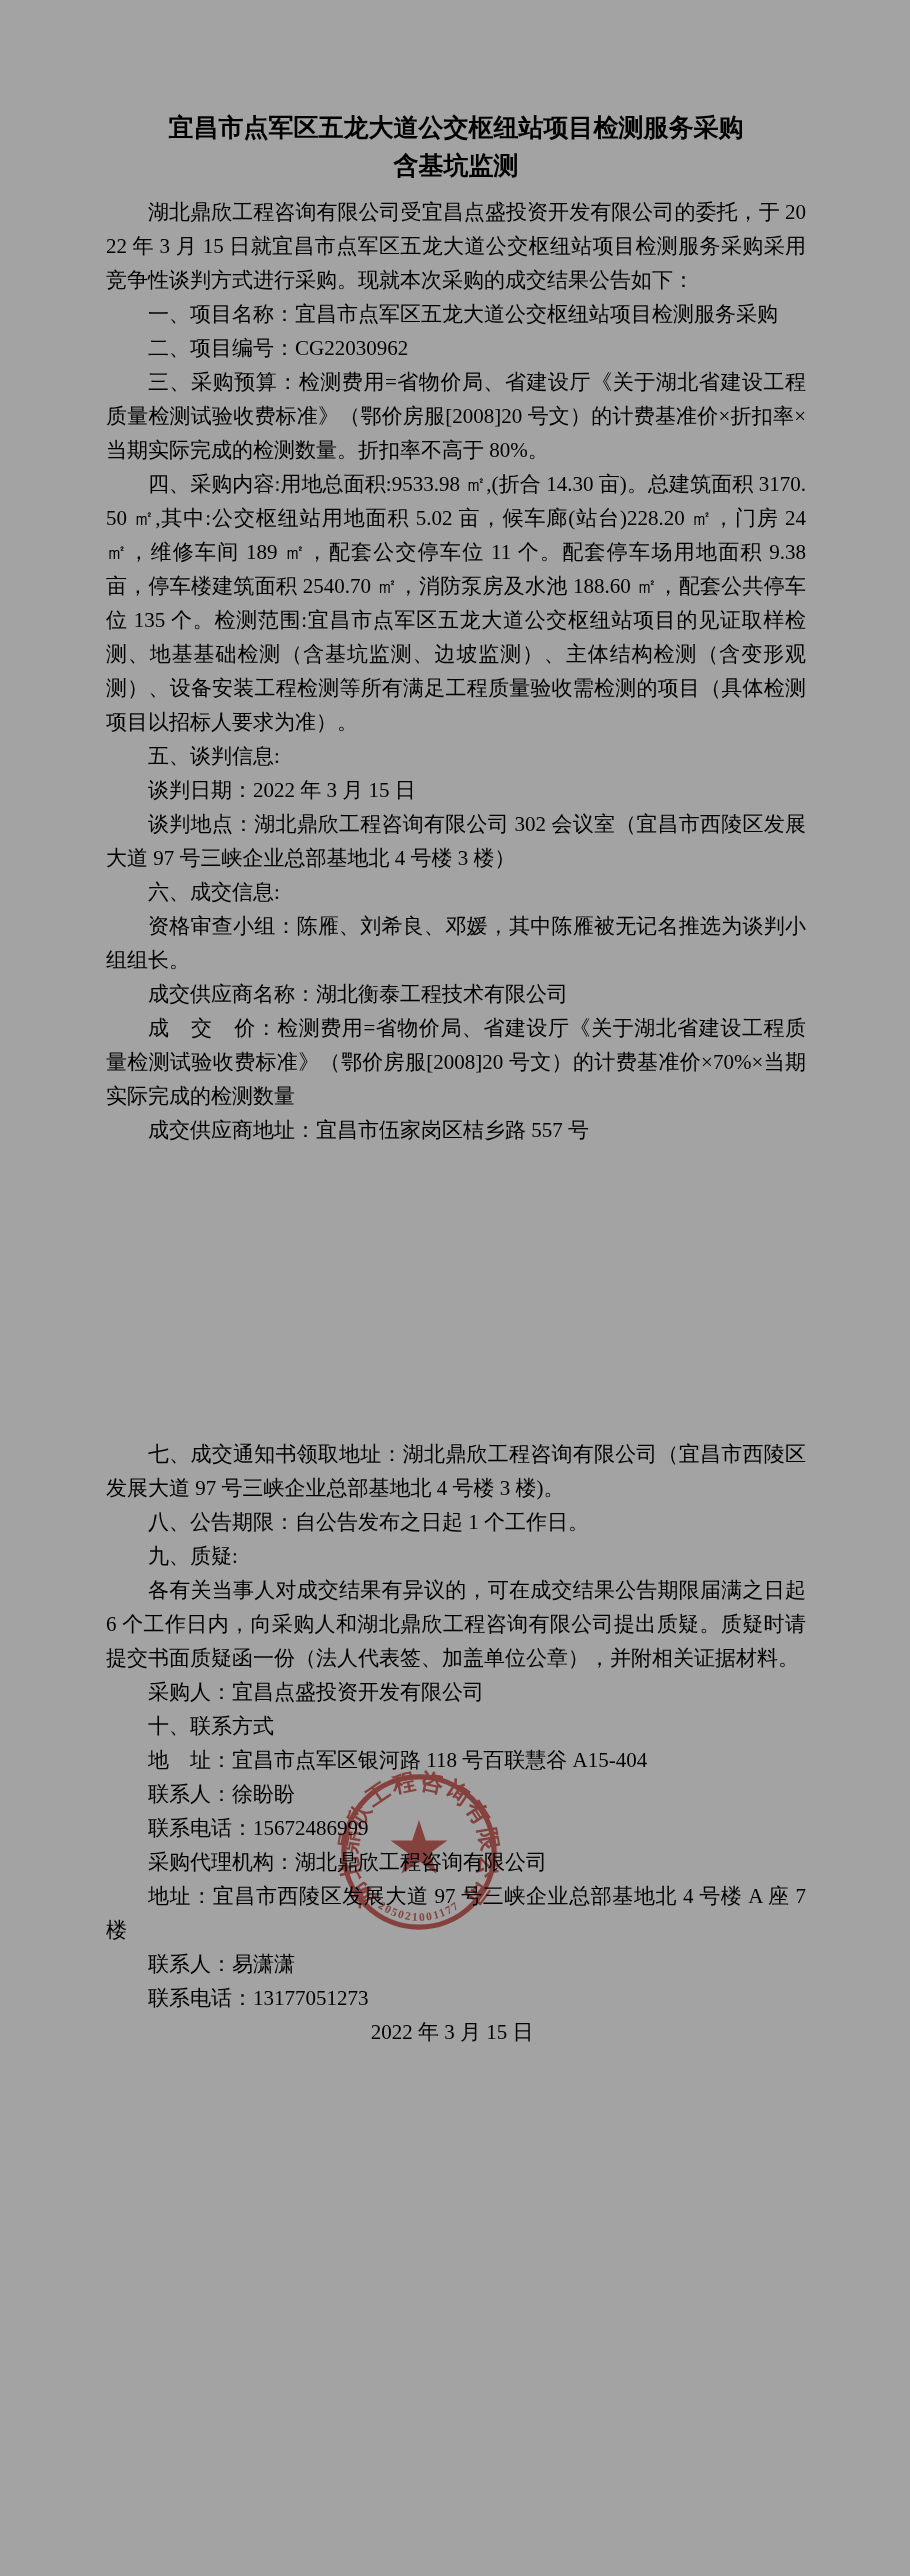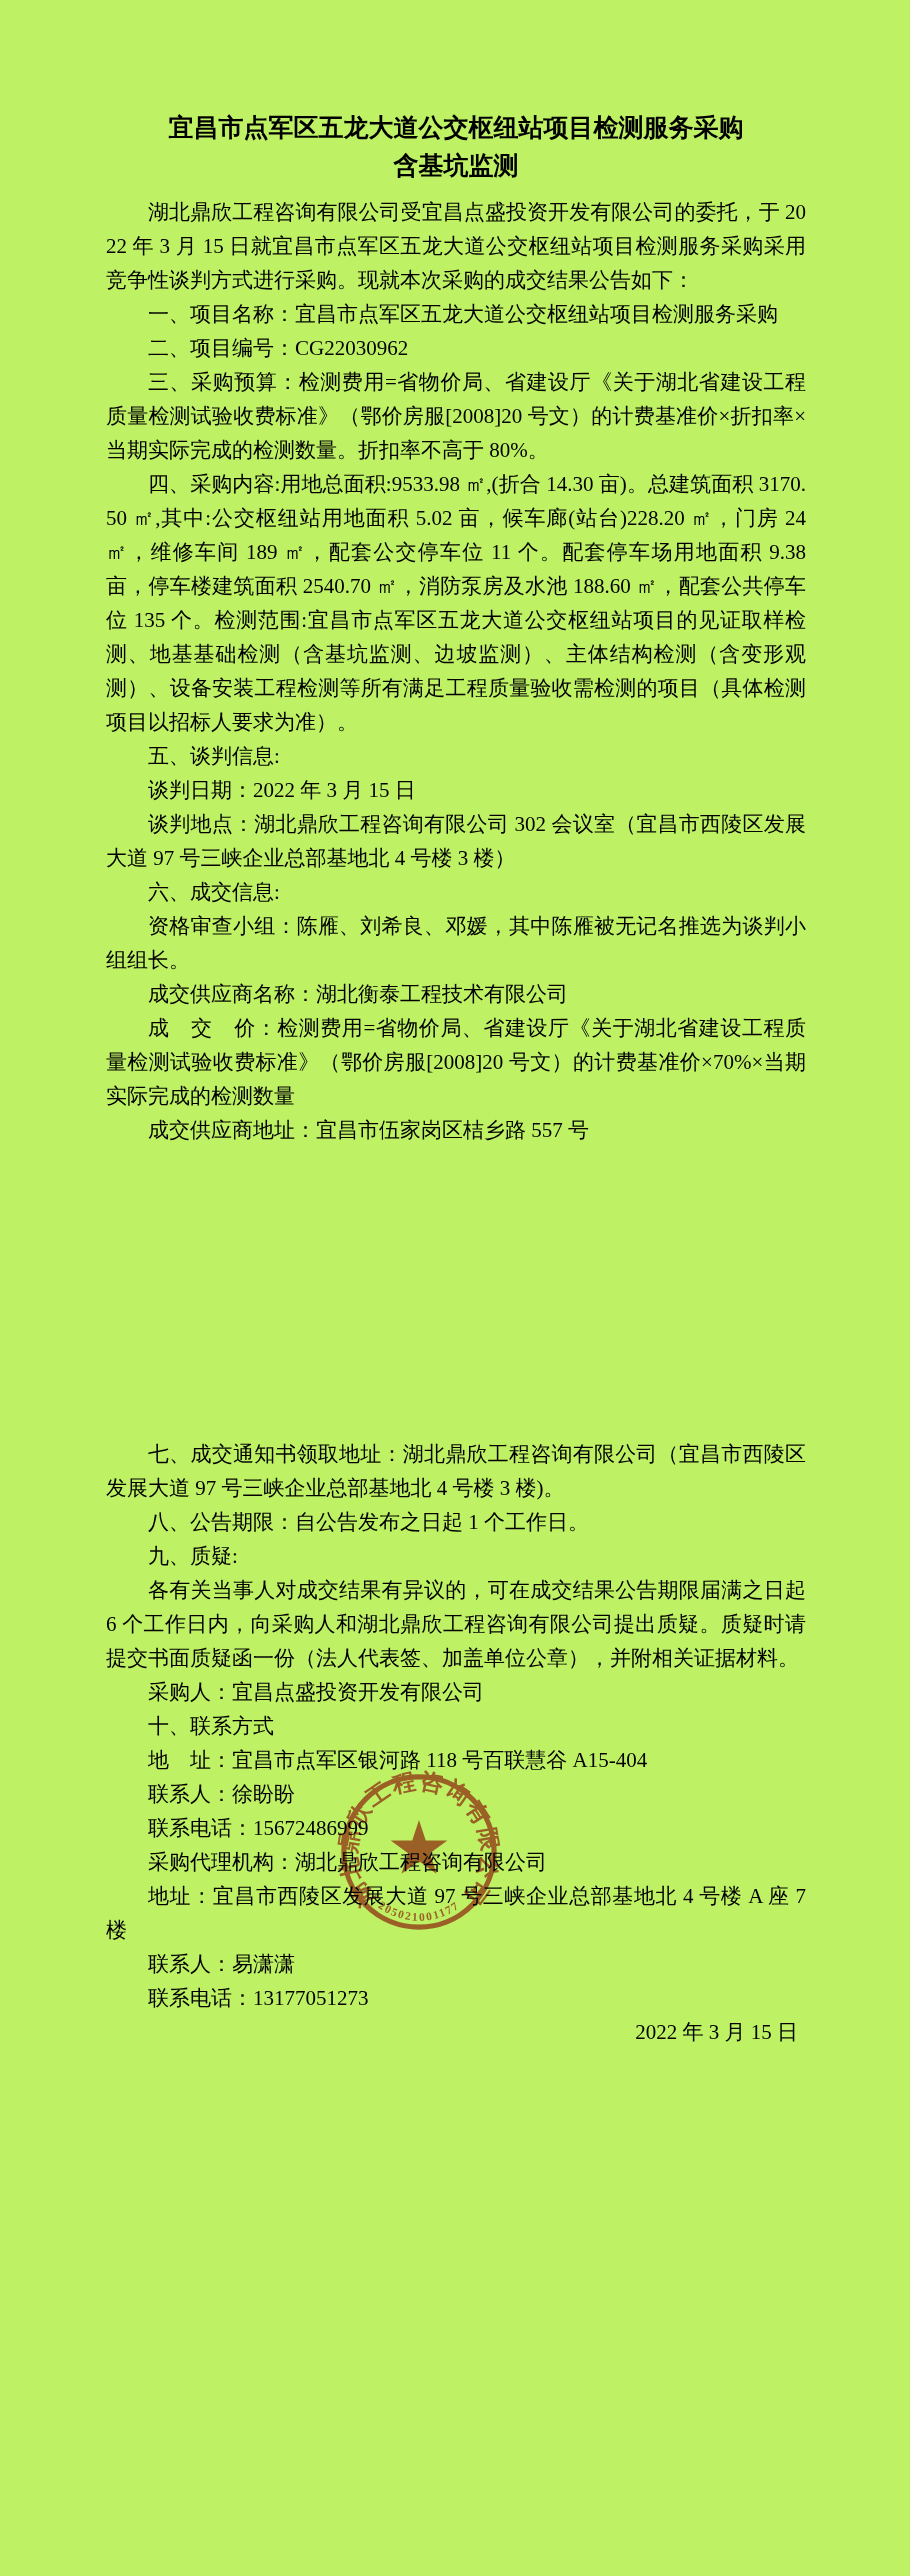--- a/index.html
+++ b/index.html
@@ -1,20 +1,20 @@
 <!DOCTYPE html>
 <html style="font-size:9.2px"><head>
 <meta charset="utf-8">
 <style>
   html, body { margin: 0; padding: 0; background: #ffffff; }
   .page {
     position: relative;
     width: 910px;
     height: 2576px;
-    background: #bef264;
+    background: #a3a3a3;
     font-family: "Liberation Serif", serif;
     color: #000000;
     overflow: hidden;
   }
   .content {
     position: absolute;
     left: 106px;
     top: 109px;
     width: 700px;
   }
@@ -28,21 +28,21 @@
   }
   .para {
     margin: 0;
     font-size: 21px;
     line-height: 34px;
     text-indent: 2em;
     text-align: justify;
     word-break: break-all;
   }
   .para.date {
-    text-align: right;
+    text-align: center;
     text-indent: 0;
     padding-right: 8px;
   }
   .page-break {
     height: 290px;
   }
   .seal {
     position: absolute;
     left: 337px;
     top: 1770px;

